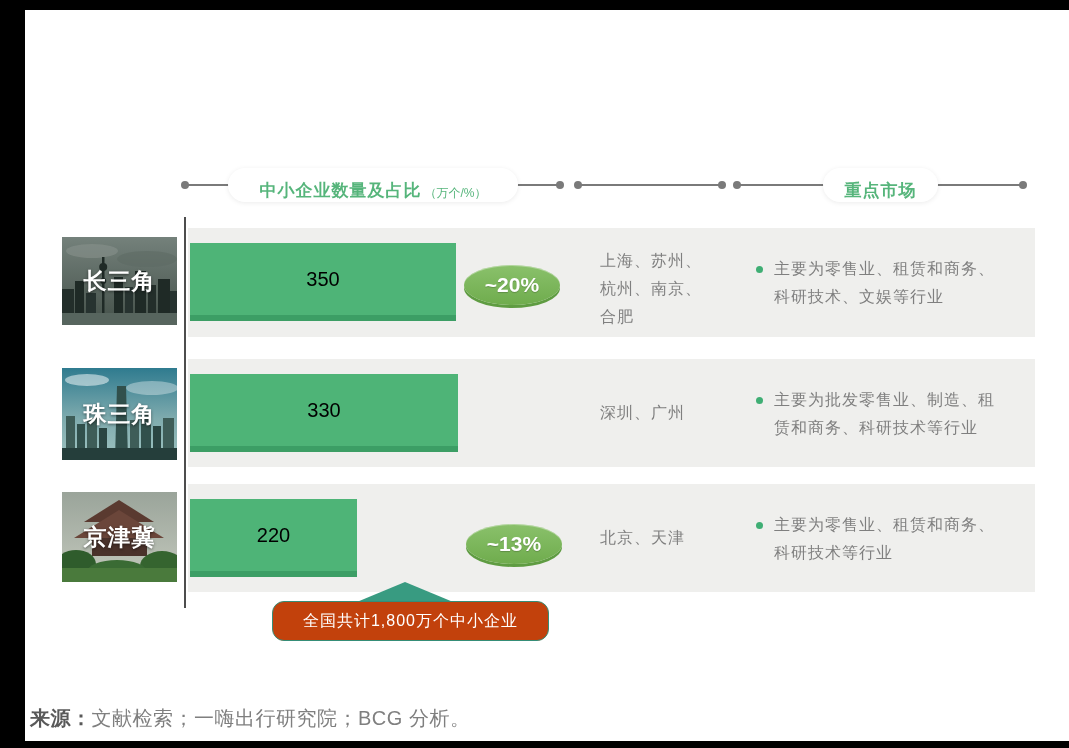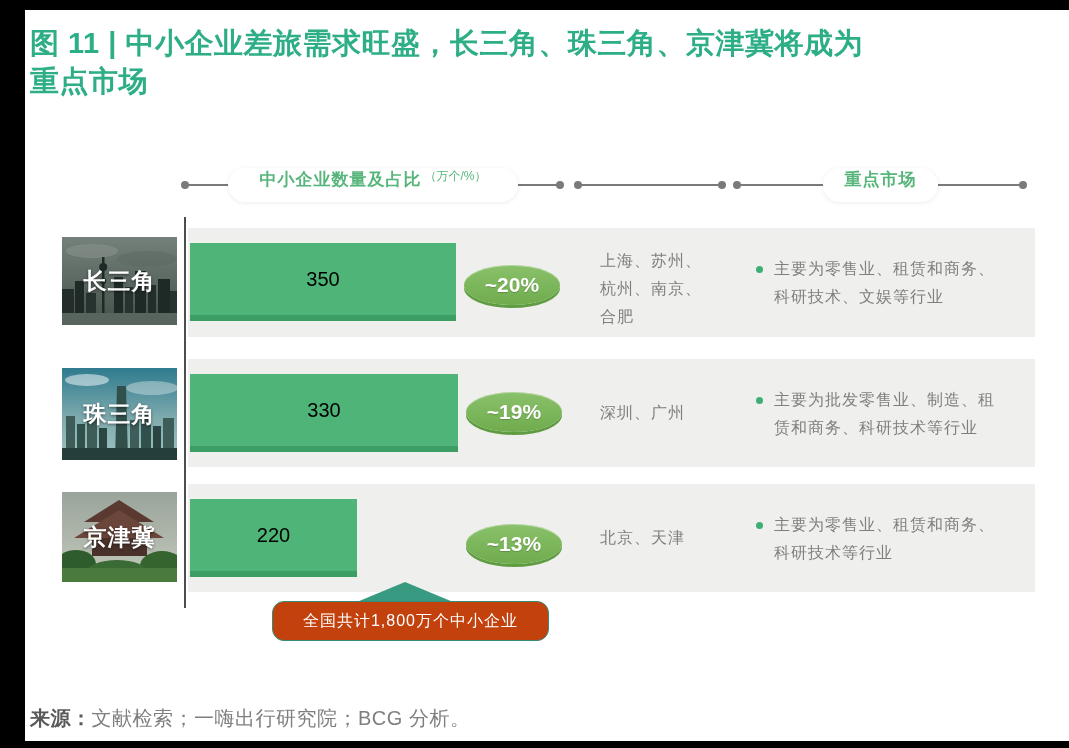--- a/index.html
+++ b/index.html
@@ -16,21 +16,21 @@
     position:absolute;left:30px;top:24px;width:1010px;
     color:#2DAE87;font-size:29px;line-height:38px;font-weight:700;
     white-space:pre-line;letter-spacing:0.5px;
   }
 
   
   .hline{position:absolute;top:184px;height:2px;background:#7A7A7A;}
   .hdot{position:absolute;top:181px;width:8px;height:8px;border-radius:50%;background:#7A7A7A;}
   .pill{
     position:absolute;top:168px;height:34px;background:#ffffff;border-radius:17px;
-    display:flex;align-items:flex-start;justify-content:center;
+    display:flex;align-items:flex-end;justify-content:center;
     box-shadow:0 1px 5px rgba(0,0,0,0.08);z-index:2;
   }
   .pill .plabel{color:#56B57B;font-size:17px;font-weight:700;letter-spacing:1px;}
   .pill .punit{color:#56B57B;font-size:12px;margin-left:3px;}
 
   .axis{position:absolute;left:184px;top:217px;width:2px;height:391px;background:#4D4D4D;}
 
   .row-bg{position:absolute;left:188px;width:847px;background:#EFEFED;}
 
   .city-img{
@@ -82,22 +82,20 @@
 </style>
 </head>
 <body>
 
 <div class="frame">
 
   <div class="edge edge-top"></div>
   <div class="edge edge-left"></div>
   <div class="edge edge-bottom"></div>
 
-  <div class="title">图 11 | 中小企业差旅需求旺盛，长三角、珠三角、京津冀将成为
-重点市场</div>
 
   <div class="hline" style="left:185px;width:375px;"></div>
   <div class="hline" style="left:578px;width:144px;"></div>
   <div class="hline" style="left:737px;width:286px;"></div>
   <div class="hdot" style="left:181px;"></div>
   <div class="hdot" style="left:556px;"></div>
   <div class="hdot" style="left:574px;"></div>
   <div class="hdot" style="left:718px;"></div>
   <div class="hdot" style="left:733px;"></div>
   <div class="hdot" style="left:1019px;"></div>
@@ -196,23 +194,20 @@
   <div class="bar" style="top: 374px; width: 268px;">
     <span class="bval">330</span>
   </div>
   <div class="bar" style="top: 499px; width: 167px;">
     <span class="bval">220</span>
   </div>
 
   <div class="ellipse" style="left:464px;top:265px;justify-content:center;">
     <span>~20%</span>
   </div>
-  <div class="ellipse" style="left:466px;top:392px;">
-    <span>~19%</span>
-  </div>
   <div class="ellipse" style="left:466px;top:524px;">
     <span>~13%</span>
   </div>
 
   <div class="grey-text" style="left:600px;top:247px;width:140px;">上海、苏州、
 杭州、南京、
 合肥</div>
   <div class="grey-text" style="left:600px;top:399px;width:140px;">深圳、广州</div>
   <div class="grey-text" style="left:600px;top:524px;width:140px;">北京、天津</div>
 

